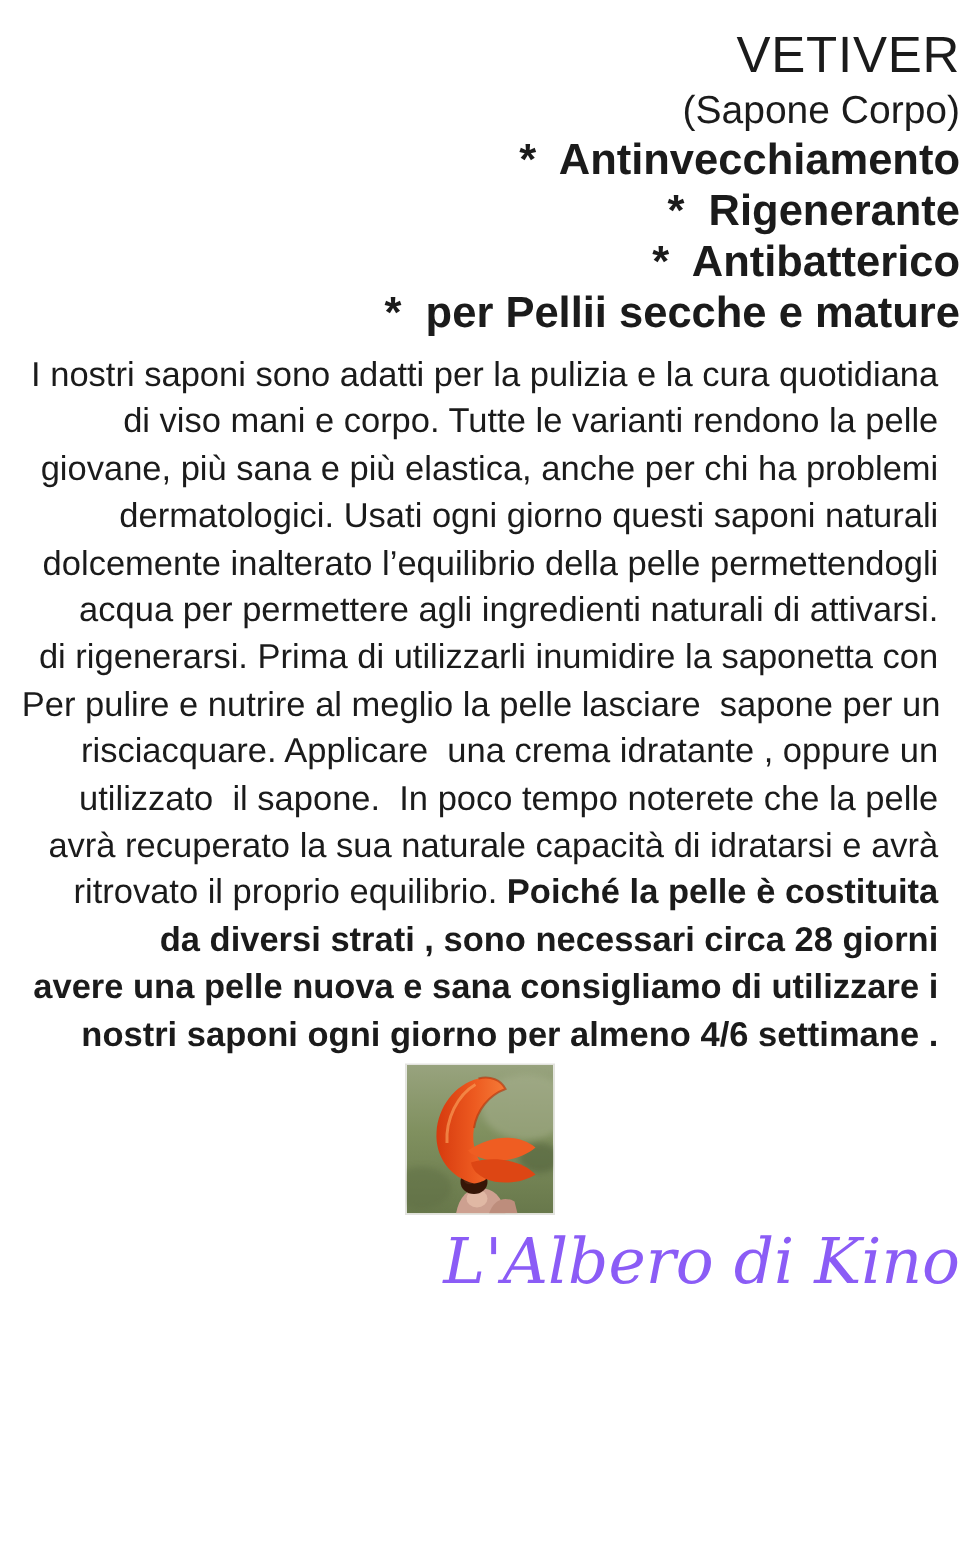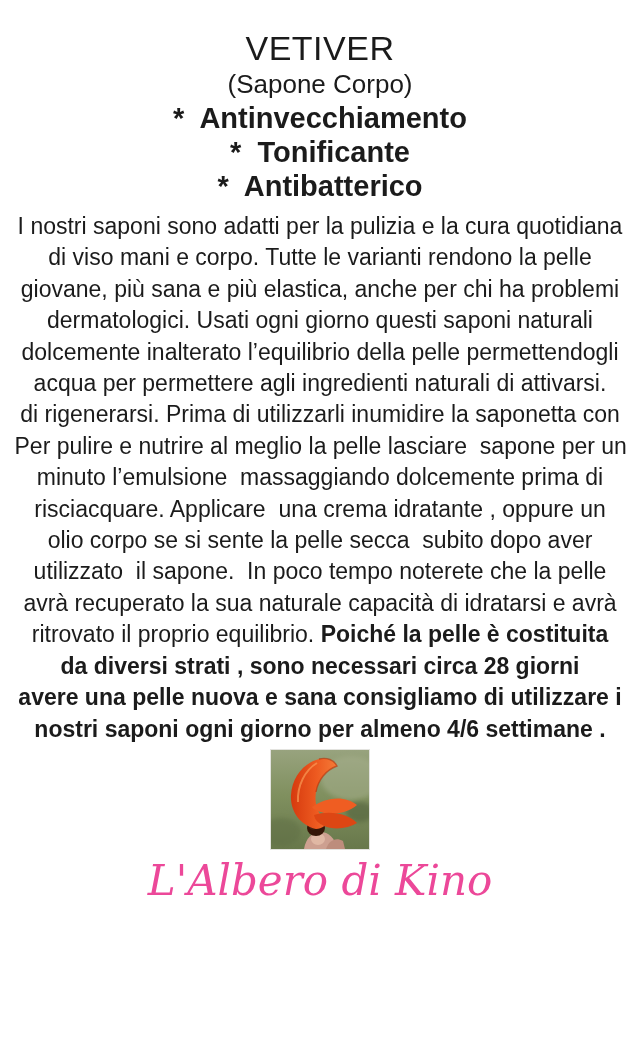--- a/index.html
+++ b/index.html
@@ -11,22 +11,22 @@
     width: 640px;
     height: 1040px;
     overflow: hidden;
     font-family: "Liberation Sans", sans-serif;
     color: #1b1b1b;
   }
   .label {
     width: 640px;
     height: 1040px;
     box-sizing: border-box;
-    padding-top: 28px;
-    text-align: center;
+    padding-top: 17px;
+    text-align: right;
   }
   .product-title {
     margin: 0;
     font-size: 34px;
     font-weight: 400;
     line-height: 40px;
     letter-spacing: 0.5px;
   }
   .product-subtitle {
     font-size: 26px;
@@ -64,50 +64,49 @@
     box-sizing: content-box;
     overflow: hidden;
   }
   .photo svg { display: block; }
   .brand {
     margin-top: 6px;
     font-family: "DejaVu Serif", serif;
     font-style: italic;
     font-size: 42px;
     line-height: 50px;
-    color: #ec4899;
+    color: #8b5cf6;
   }
 </style>
 </head>
 <body>
 
 <div class="label">
 
   <h1 class="product-title">VETIVER</h1>
 
   <div class="product-subtitle">(Sapone Corpo)</div>
 
   <ul class="features">
     <li>*  Antinvecchiamento</li>
-    <li>*  Tonificante</li>
+    <li>*  Rigenerante</li>
     <li>*  Antibatterico</li>
+    <li>*  per Pellii secche e mature</li>
   </ul>
 
   <div class="body-text">
       <div class="bline"><span>I nostri saponi sono adatti per la pulizia e la cura quotidiana</span></div>
       <div class="bline"><span>di viso mani e corpo. Tutte le varianti rendono la pelle</span></div>
       <div class="bline"><span>giovane, più sana e più elastica, anche per chi ha problemi</span></div>
       <div class="bline"><span>dermatologici. Usati ogni giorno questi saponi naturali</span></div>
       <div class="bline"><span>dolcemente inalterato l’equilibrio della pelle permettendogli</span></div>
       <div class="bline"><span>acqua per permettere agli ingredienti naturali di attivarsi.</span></div>
       <div class="bline"><span>di rigenerarsi. Prima di utilizzarli inumidire la saponetta con</span></div>
       <div class="bline"><span>Per pulire e nutrire al meglio la pelle lasciare  sapone per un</span></div>
-      <div class="bline"><span>minuto l’emulsione  massaggiando dolcemente prima di</span></div>
       <div class="bline"><span>risciacquare. Applicare  una crema idratante , oppure un</span></div>
-      <div class="bline"><span>olio corpo se si sente la pelle secca  subito dopo aver</span></div>
       <div class="bline"><span>utilizzato  il sapone.  In poco tempo noterete che la pelle</span></div>
       <div class="bline"><span>avrà recuperato la sua naturale capacità di idratarsi e avrà</span></div>
       <div class="bline"><span>ritrovato il proprio equilibrio. </span><span class="b">Poiché la pelle è costituita</span></div>
       <div class="bline"><span class="b">da diversi strati , sono necessari circa 28 giorni</span></div>
       <div class="bline"><span class="b">avere una pelle nuova e sana consigliamo di utilizzare i</span></div>
       <div class="bline"><span class="b">nostri saponi ogni giorno per almeno 4/6 settimane .</span></div>
     </div>
 
   <div class="photo">
     <svg width="98" height="99" viewBox="0 0 98 99" xmlns="http://www.w3.org/2000/svg">

